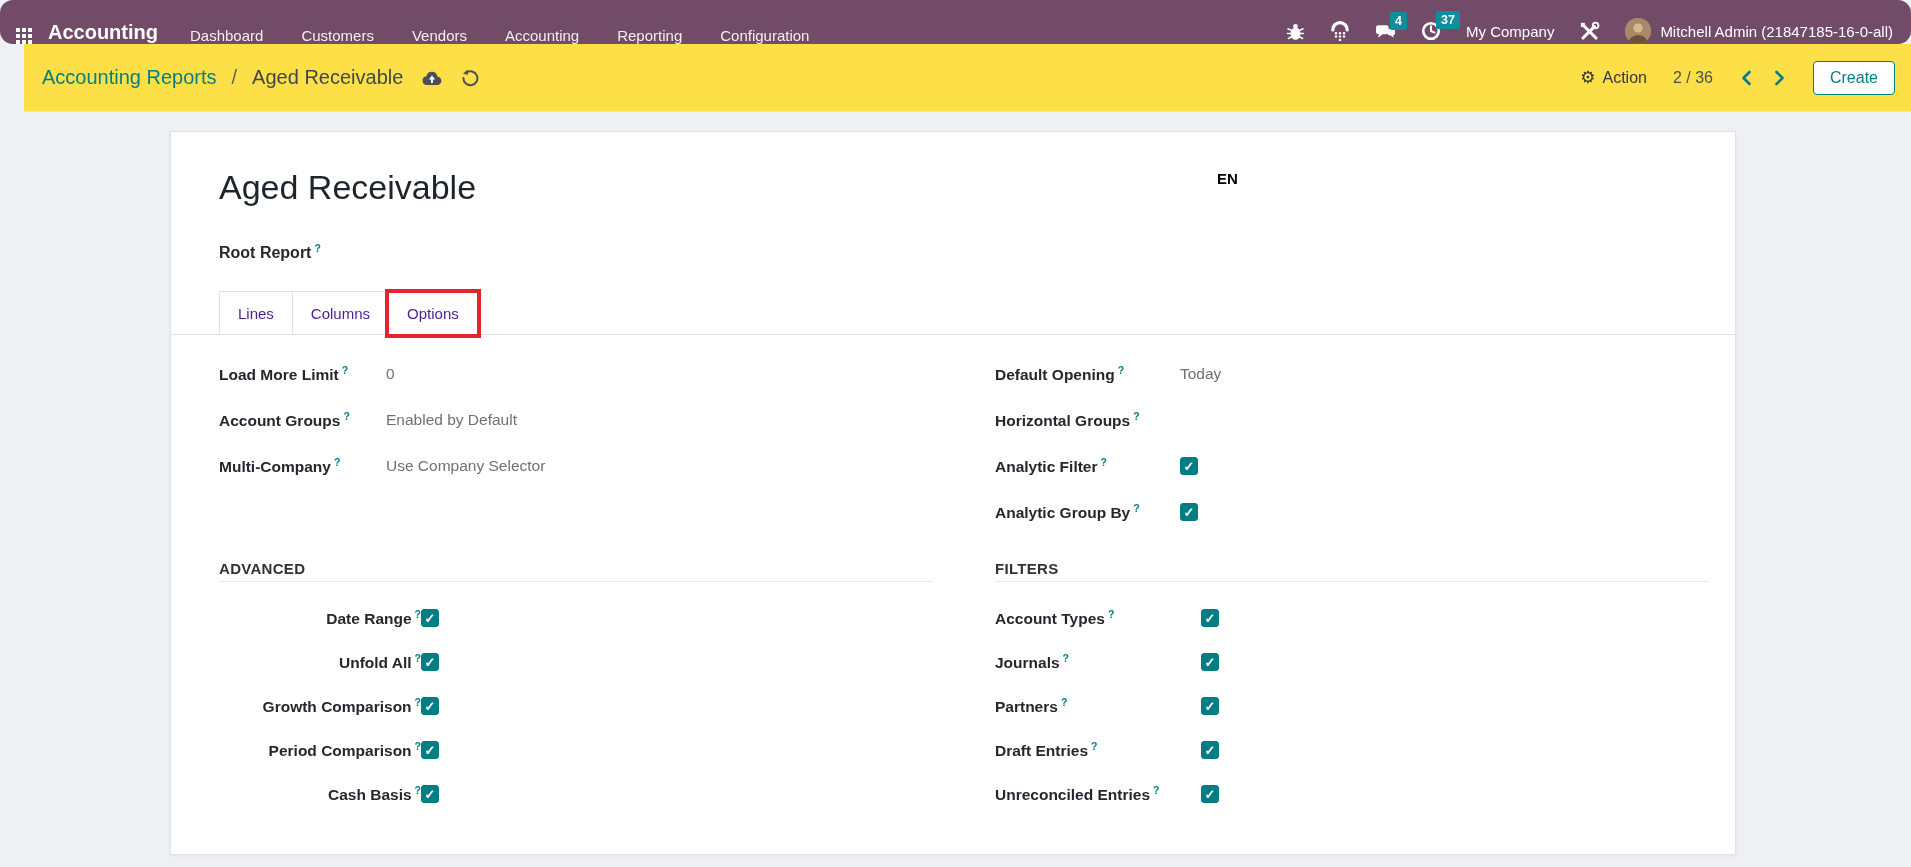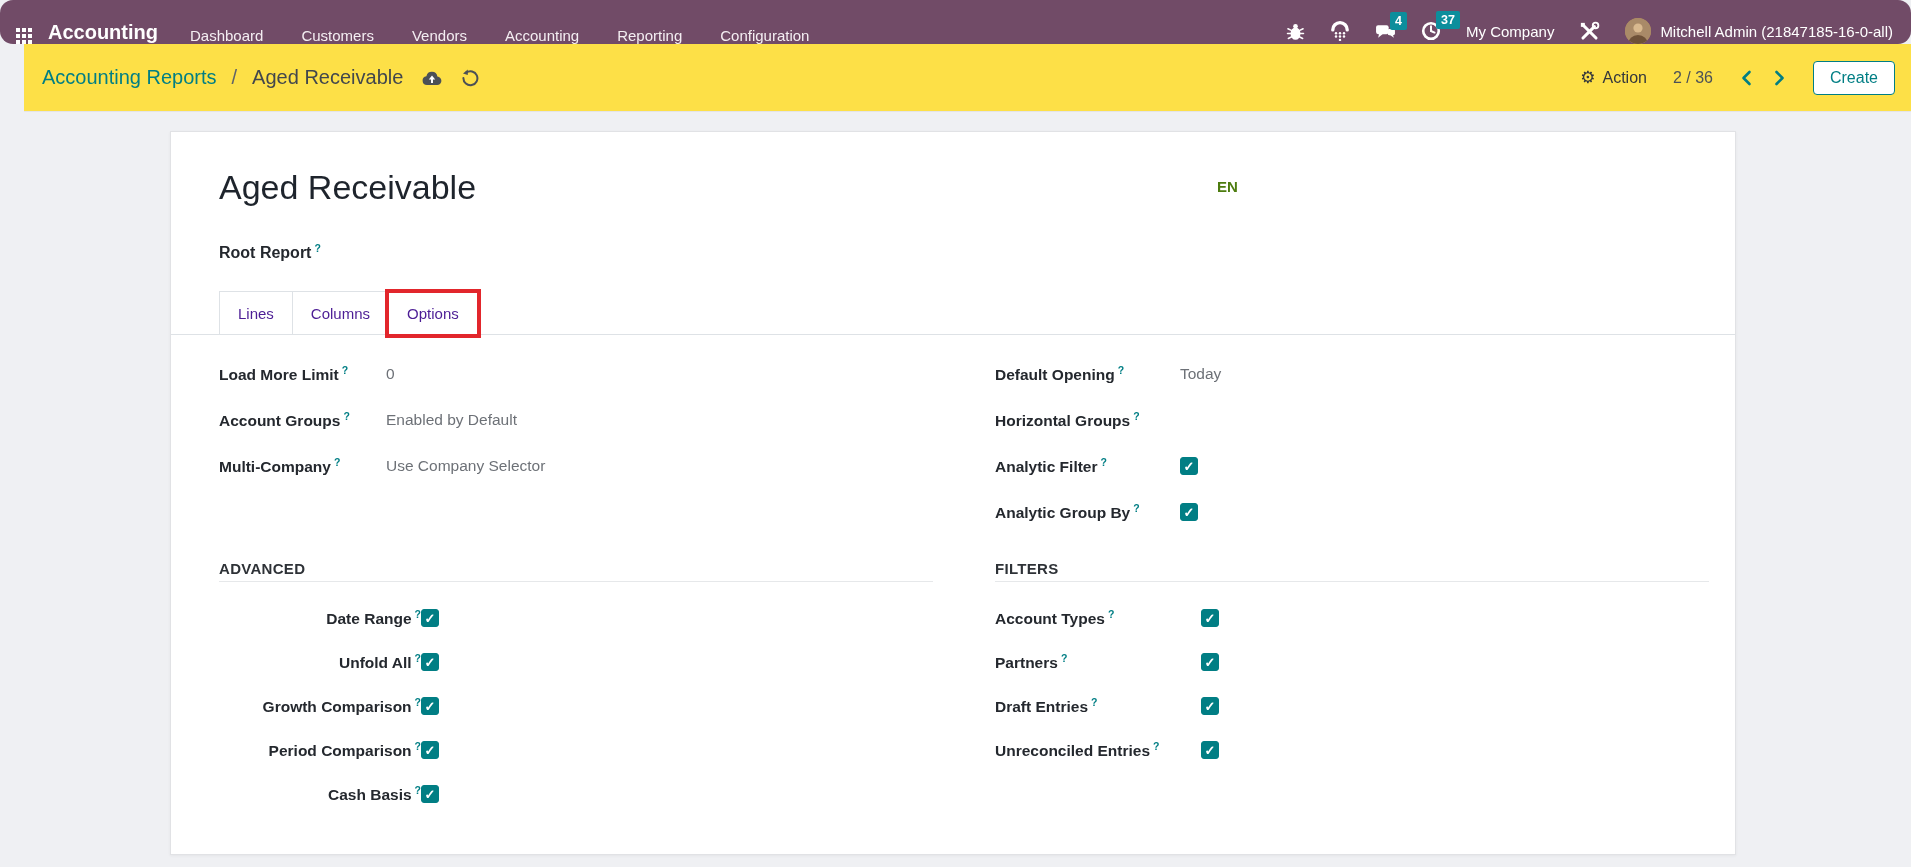--- a/index.html
+++ b/index.html
@@ -52,21 +52,21 @@
     border:1px solid #017e84; background:#fff; color:#017e84; font-size:16px;
     font-family:inherit; padding:7px 16px; border-radius:4px; cursor:pointer;
   }
 
   
   .sheet {
     position:absolute; left:170px; top:131px; width:1566px; height:724px;
     background:#fff; border:1px solid #e1e2e5; box-shadow:0 1px 3px rgba(0,0,0,.05);
   }
   .sheet-title { position:absolute; left:48px; top:36px; margin:0; font-size:34px; font-weight:400; color:#1e242c; }
-  .lang-btn { position:absolute; left:1046px; top:38px; color:#4d7c0f; font-size:15px; font-weight:600; cursor:pointer;margin-top:8px; }
+  .lang-btn { position:absolute; left:1046px; top:38px; color:#000000; font-size:15px; font-weight:600; cursor:pointer; }
   .root-report { position:absolute; left:48px; top:110px; font-size:16px; font-weight:600; color:#24282e; }
   sup.help { color:#017e84; font-size:10.5px; font-weight:700; margin-left:3px; cursor:default; }
 
   
   .tabs {
     position:absolute; left:0; right:0; top:159px; height:44px;
     border-bottom:1px solid #dee2e6; padding-left:48px; display:flex;
   }
   .tab {
     height:44px; border:1px solid #dee2e6; background:#fff; margin-right:-1px;
@@ -326,20 +326,24 @@
       </div>
 
       <div class="section">
         <div class="section-title">FILTERS</div>
         <hr class="section-rule">
         <div class="crow">
           <span class="flabel w206"><span>Account Types</span><sup class="help">?</sup></span>
           <span class="checkbox checked"></span>
         </div>
         <div class="crow">
+          <span class="flabel w206"><span>Journals</span><sup class="help">?</sup></span>
+          <span class="checkbox checked"></span>
+        </div>
+        <div class="crow">
           <span class="flabel w206"><span>Partners</span><sup class="help">?</sup></span>
           <span class="checkbox checked"></span>
         </div>
         <div class="crow">
           <span class="flabel w206"><span>Draft Entries</span><sup class="help">?</sup></span>
           <span class="checkbox checked"></span>
         </div>
         <div class="crow">
           <span class="flabel w206"><span>Unreconciled Entries</span><sup class="help">?</sup></span>
           <span class="checkbox checked"></span>

